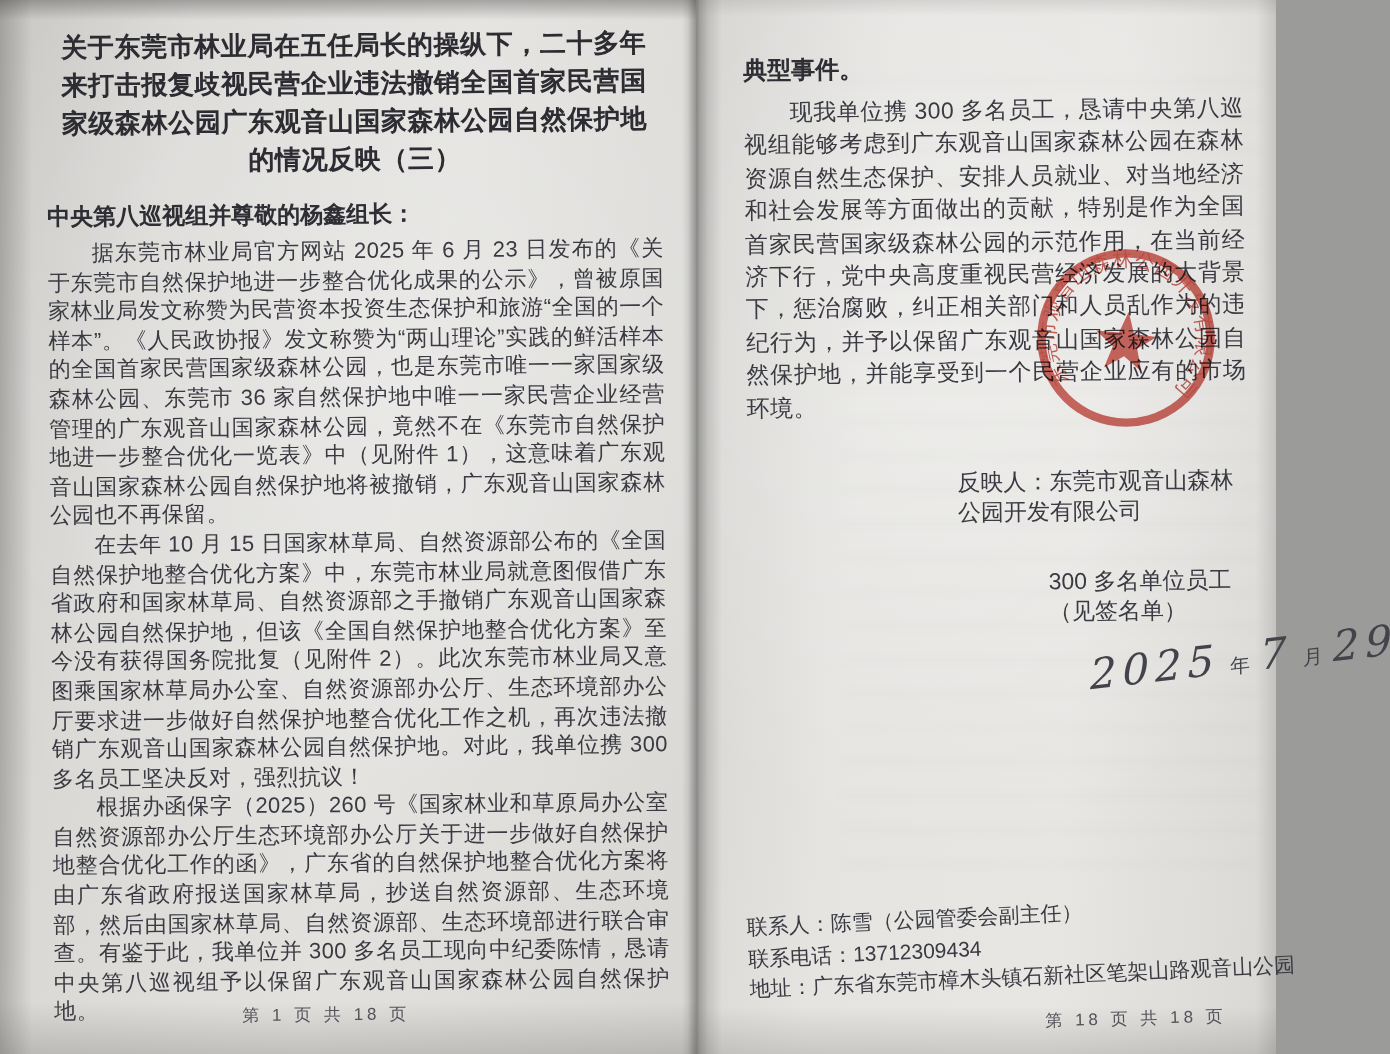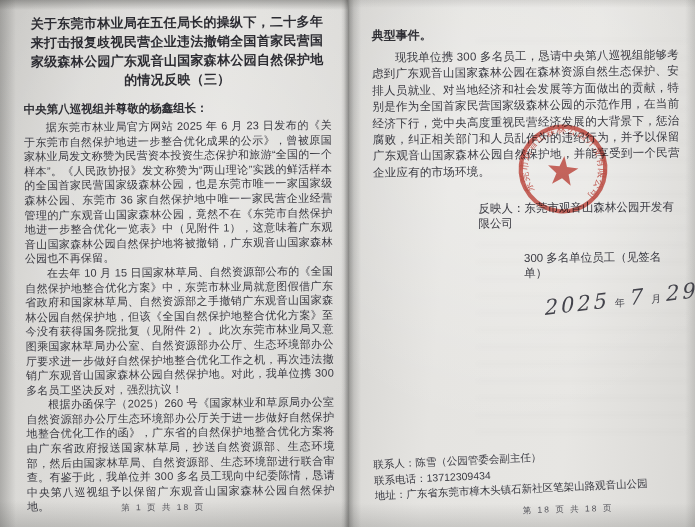--- a/index.html
+++ b/index.html
@@ -17,21 +17,21 @@
   }
   .page-left::before{
     content:"";position:absolute;inset:0;pointer-events:none;
     background:
       linear-gradient(180deg, rgba(60,60,58,.38), rgba(60,60,58,0) 10px),
       linear-gradient(90deg, rgba(60,60,58,.28), rgba(60,60,58,0) 16px),
       linear-gradient(0deg, rgba(60,60,58,.20), rgba(60,60,58,0) 26px),
       linear-gradient(270deg, rgba(40,40,40,.22), rgba(40,40,40,0) 7px);
   }
   .page-right{
-    left:348px;width:347px;
+    left:348px;width:290px;
     background:
       radial-gradient(110% 80% at 45% 30%, rgba(255,255,255,.30), rgba(0,0,0,0) 65%),
       linear-gradient(95deg,#d4d3d0 0%,#e5e4e1 30%,#e7e6e3 65%,#d9d8d5 100%);
   }
   .page-right::before{
     content:"";position:absolute;inset:0;pointer-events:none;
     background:
       linear-gradient(90deg, rgba(70,70,68,.30), rgba(70,70,68,0) 13px),
       linear-gradient(180deg, rgba(70,70,68,.12), rgba(70,70,68,0) 8px),
       linear-gradient(0deg, rgba(70,70,68,.18), rgba(70,70,68,0) 24px),

